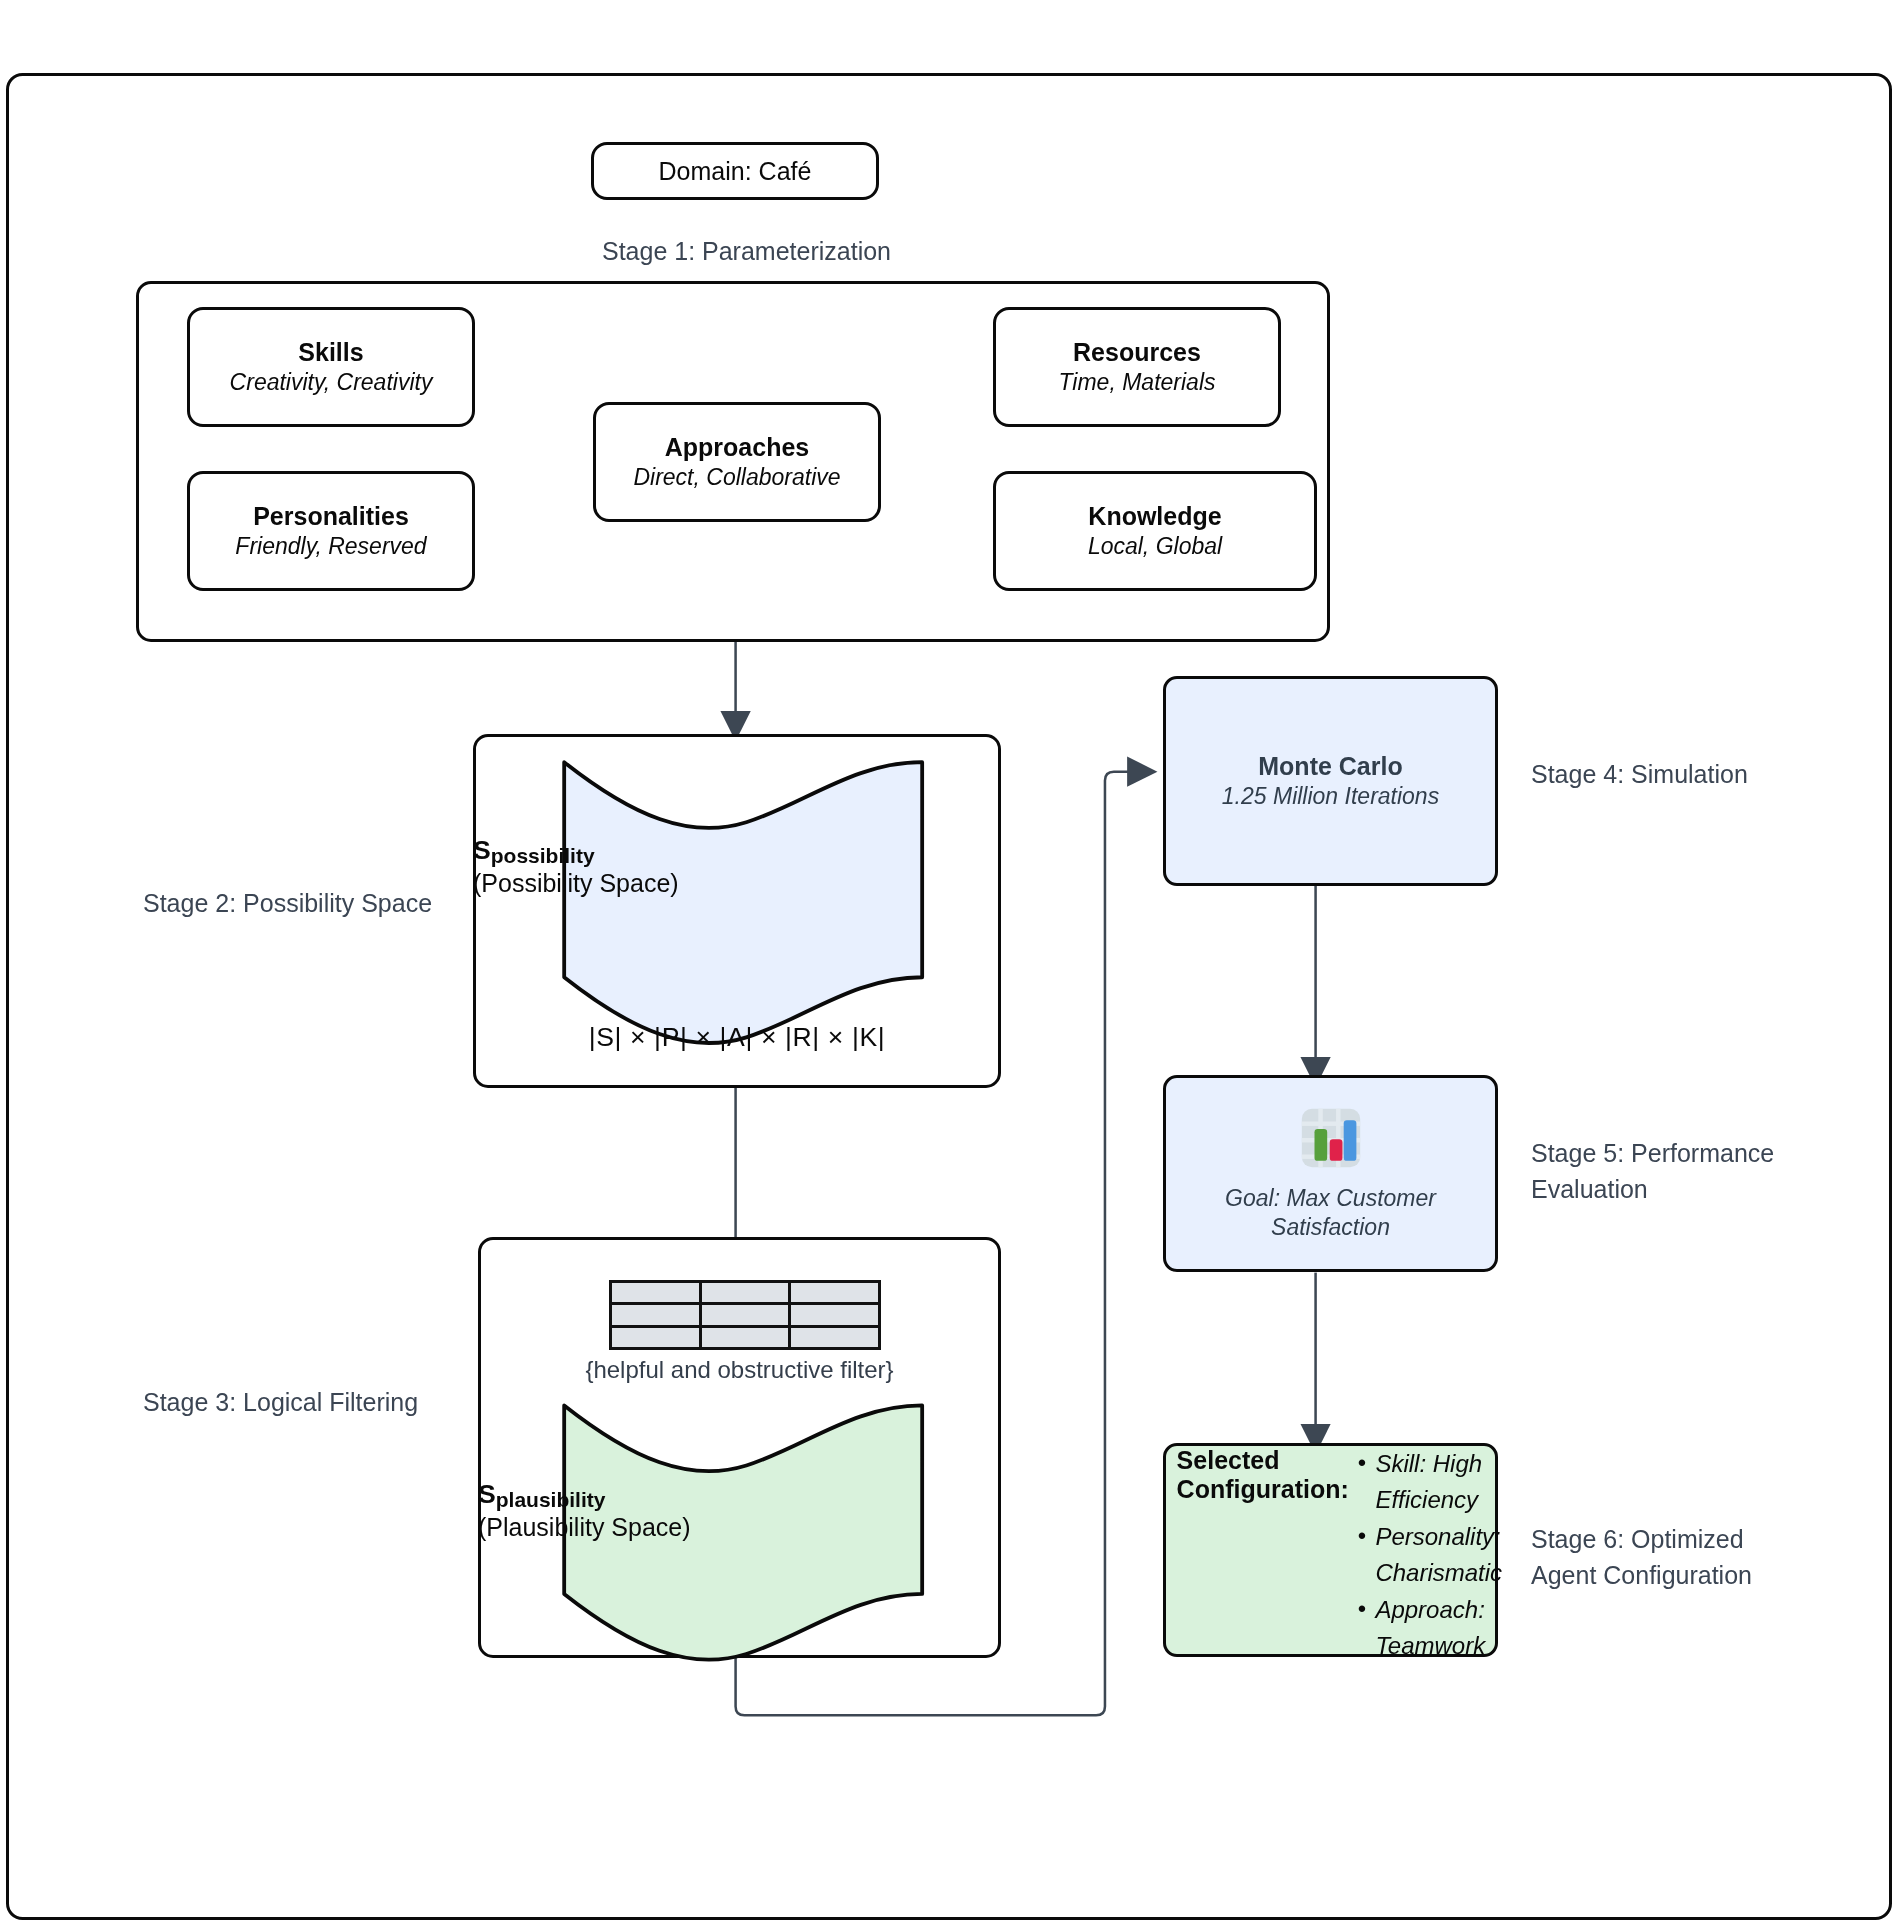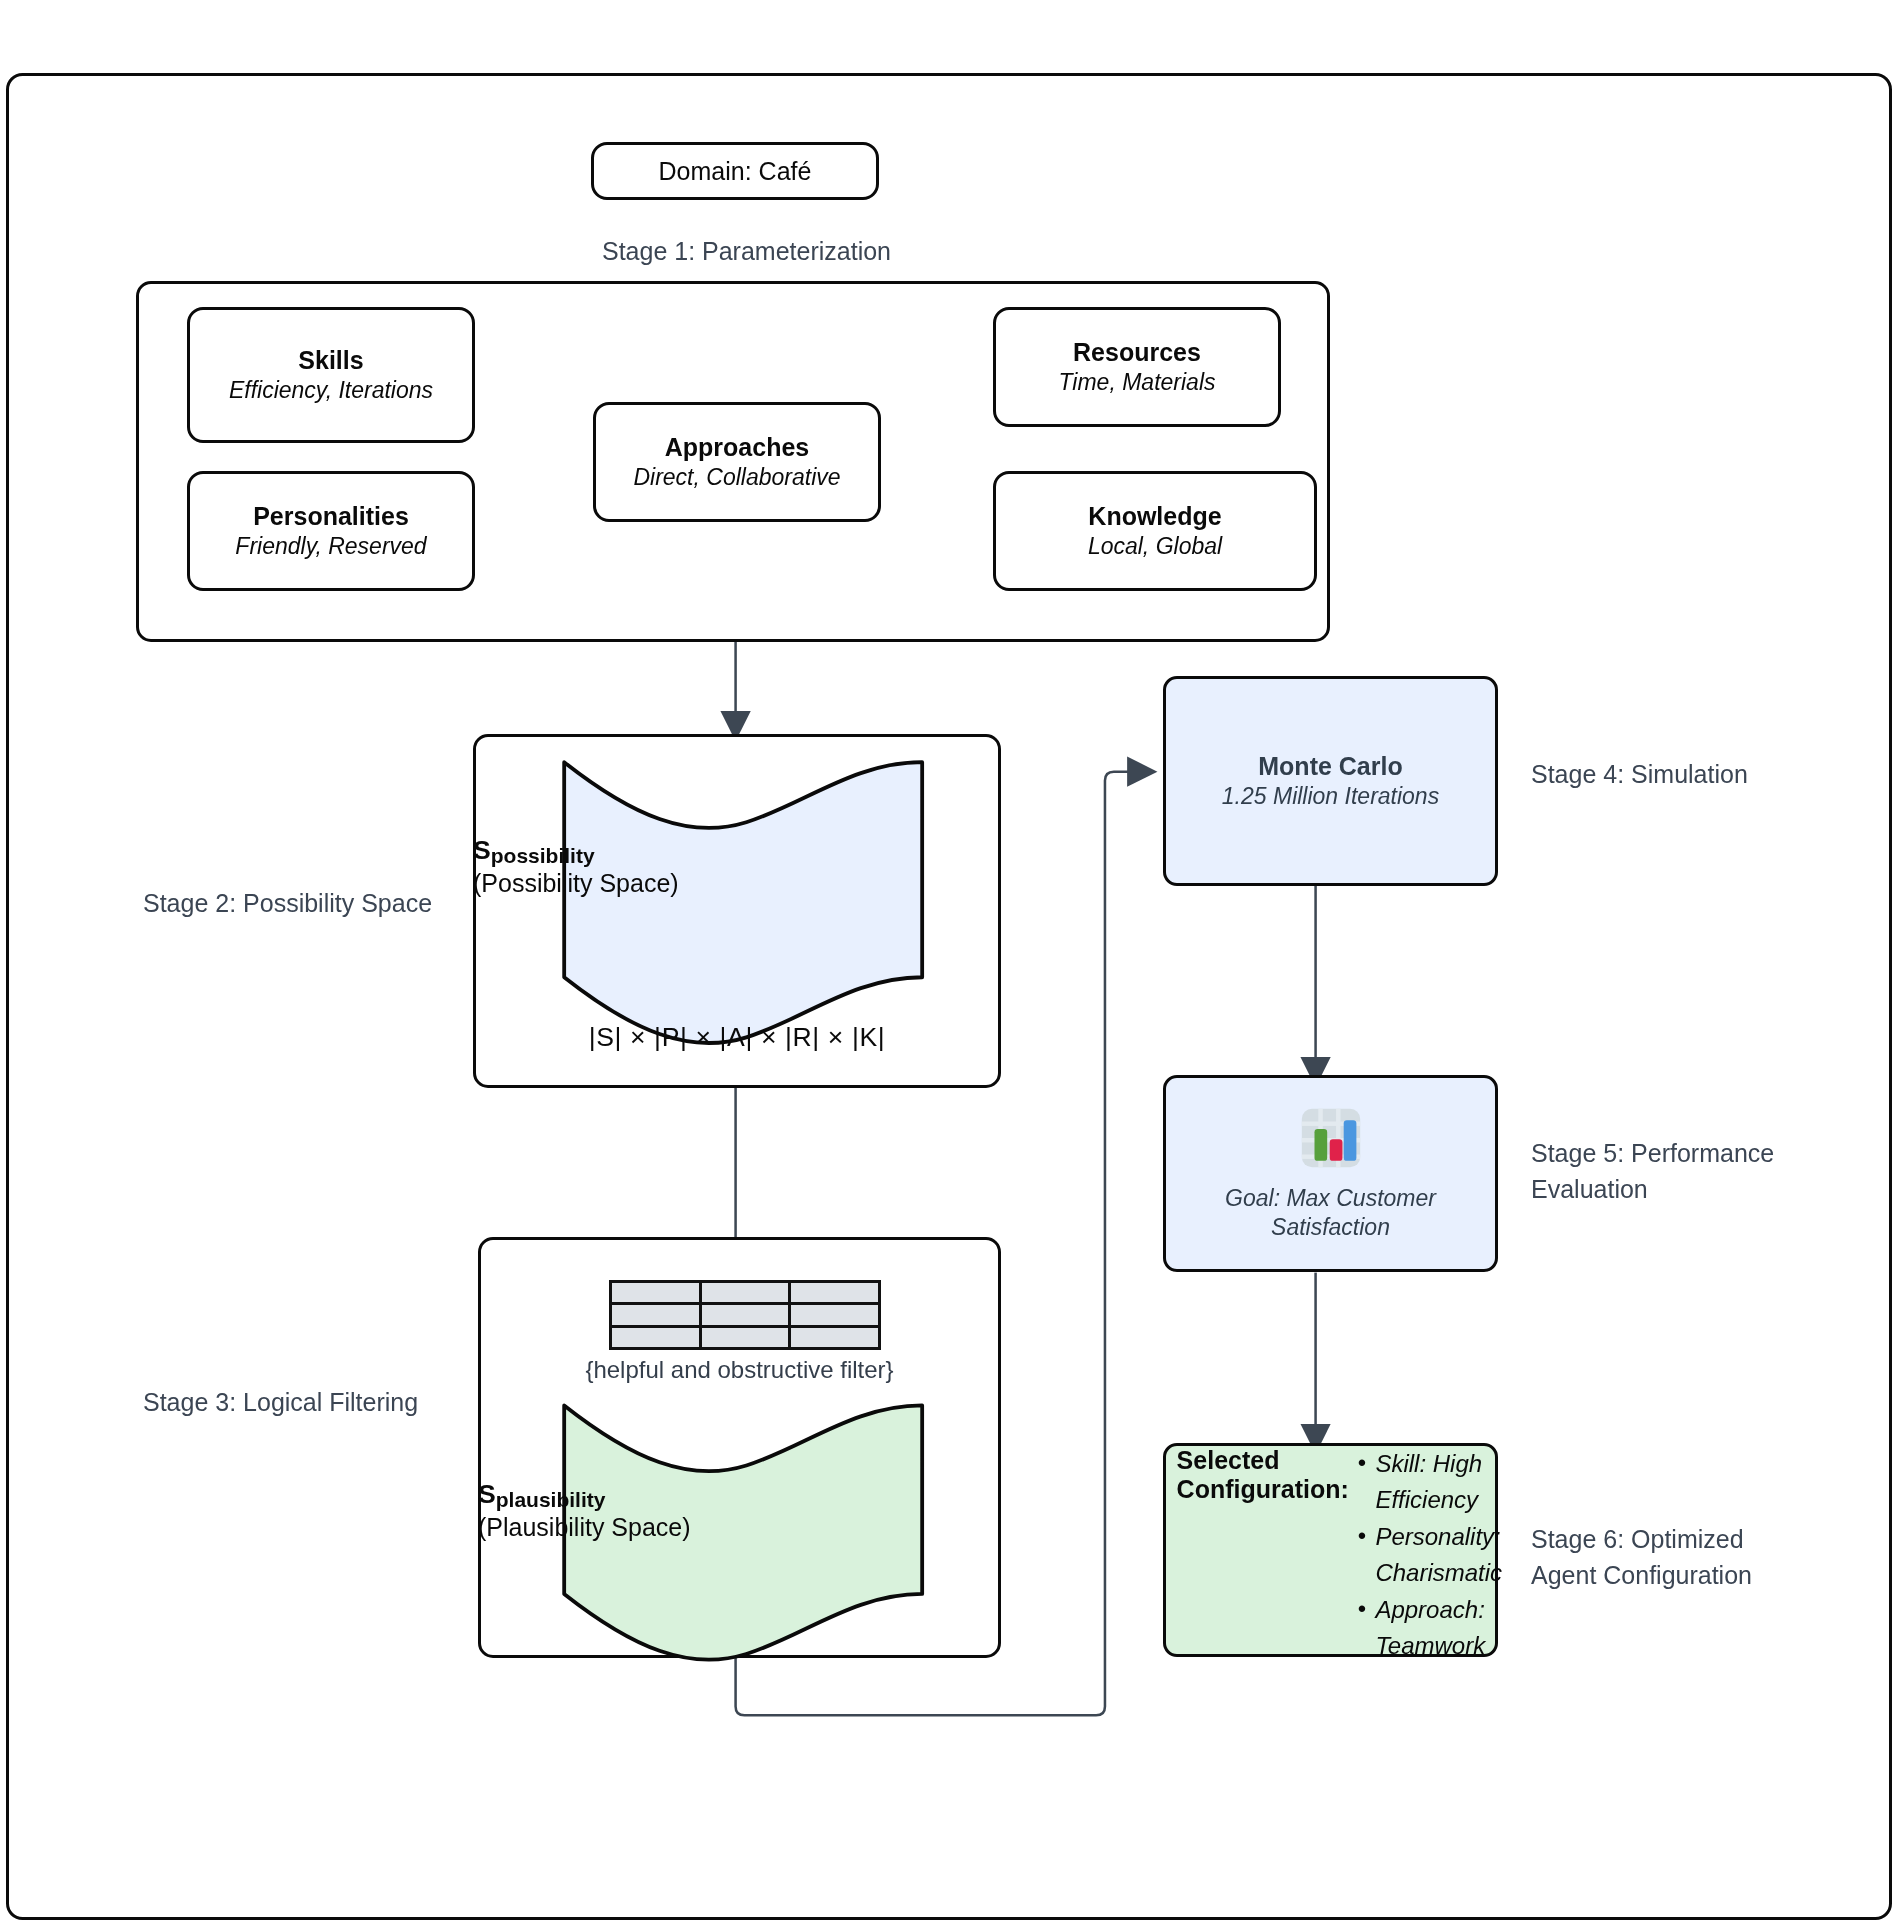--- a/index.html
+++ b/index.html
@@ -59,23 +59,23 @@
   </svg>
 
   <div class="abs node" style="left:591px;top:142px;width:288px;height:58px;">
     <div class="plain">Domain: Café</div>
   </div>
 
   <div class="abs stagelabel" style="left:582px;top:234px;width:329px;text-align:center;">Stage 1: Parameterization</div>
 
   <div class="abs container" style="left:136px;top:281px;width:1194px;height:361px;"></div>
 
-  <div class="abs node" style="left:187px;top:307px;width:288px;height:136px;">
+  <div class="abs node" style="left:187px;top:307px;width:288px;height:120px;">
     <div class="ttl">Skills</div>
-    <div class="sub">Efficiency, Iterations</div>
+    <div class="sub">Creativity, Creativity</div>
   </div>
 
   <div class="abs node" style="left:187px;top:471px;width:288px;height:120px;">
     <div class="ttl">Personalities</div>
     <div class="sub">Friendly, Reserved</div>
   </div>
 
   <div class="abs node" style="left:593px;top:402px;width:288px;height:120px;">
     <div class="ttl">Approaches</div>
     <div class="sub">Direct, Collaborative</div>

